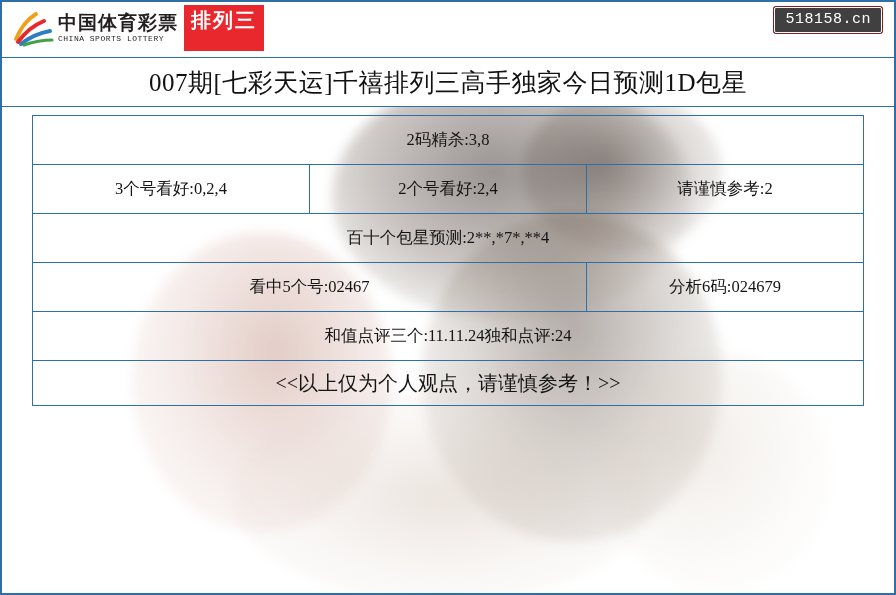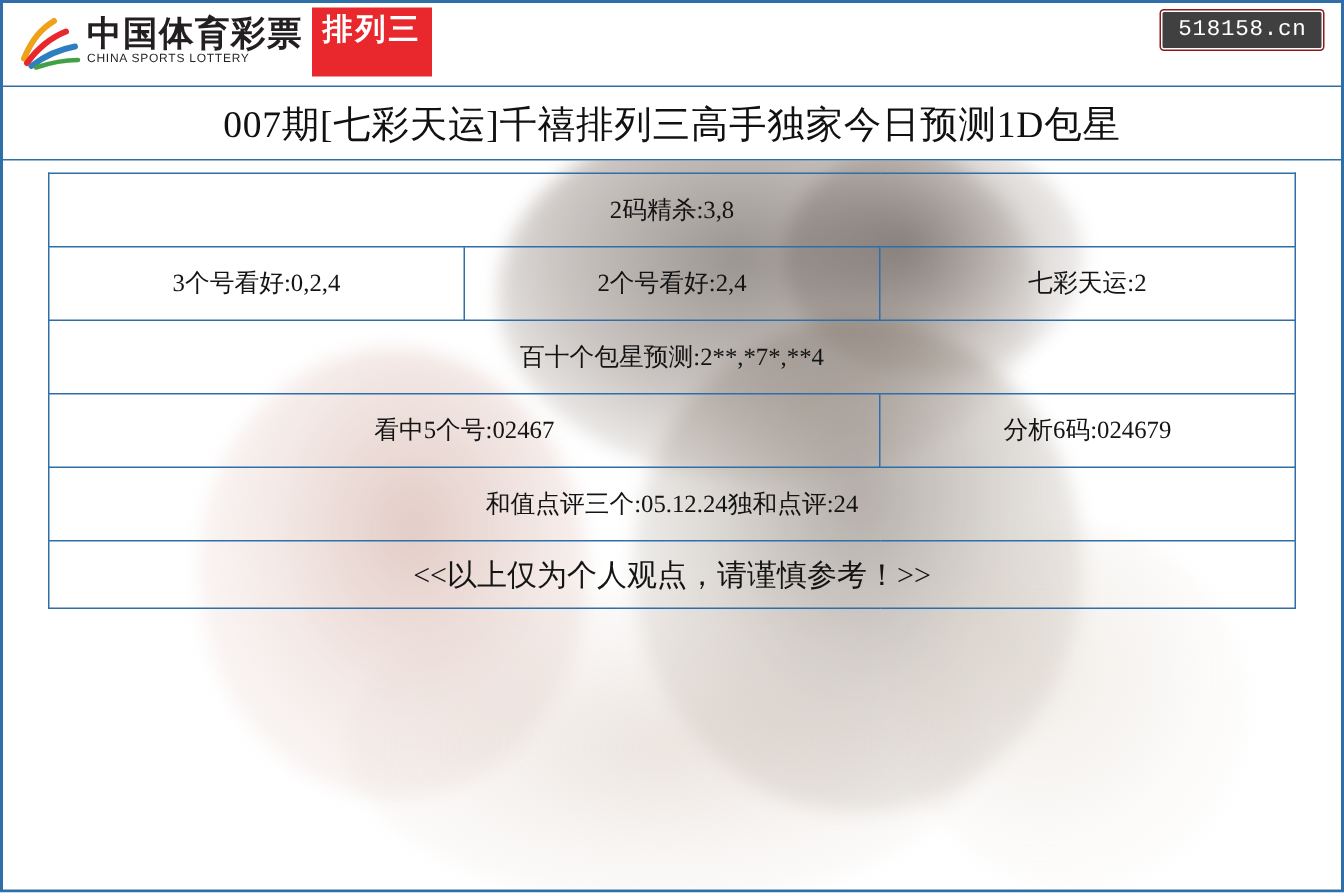--- a/index.html
+++ b/index.html
@@ -90,28 +90,28 @@
   }
   #brand-text {
     display: flex;
     flex-direction: column;
     justify-content: center;
     height: 38px;
     margin-right: 6px;
   }
   #brand-cn {
     font-family: "Liberation Sans", sans-serif;
-    font-size: 23px;
+    font-size: 19px;
     font-weight: bold;
     color: #231f20;
     letter-spacing: 1px;
     line-height: 21px;
   }
   #brand-en {
-    font-family: Liberation Sans, sans-serif;
+    font-family: Liberation Mono, monospace;
     font-size: 8px;
     color: #231f20;
     letter-spacing: 0.5px;
     line-height: 11px;
   }
   #game-tag {
     background: #e8282c;
     color: #ffffff;
     font-family: "Liberation Sans", sans-serif;
     font-size: 20px;
@@ -232,31 +232,31 @@
 
   <div id="table-area">
     <table class="grid">
       <tbody>
           <tr>
         <td colspan="3">2码精杀:3,8</td>
       </tr>
       <tr>
         <td>3个号看好:0,2,4</td>
         <td>2个号看好:2,4</td>
-        <td>七彩天运:2</td>
+        <td>请谨慎参考:2</td>
       </tr>
       <tr>
         <td colspan="3">百十个包星预测:2**,*7*,**4</td>
       </tr>
       <tr>
         <td colspan="2">看中5个号:02467</td>
         <td>分析6码:024679</td>
       </tr>
       <tr>
-        <td colspan="3">和值点评三个:05.12.24独和点评:24</td>
+        <td colspan="3">和值点评三个:11.11.24独和点评:24</td>
       </tr>
       <tr class="row-note">
         <td colspan="3" id="footer-note">&lt;&lt;以上仅为个人观点，请谨慎参考！&gt;&gt;</td>
       </tr>
     </tbody>
       </table>
   </div>
 
 </div>
 

